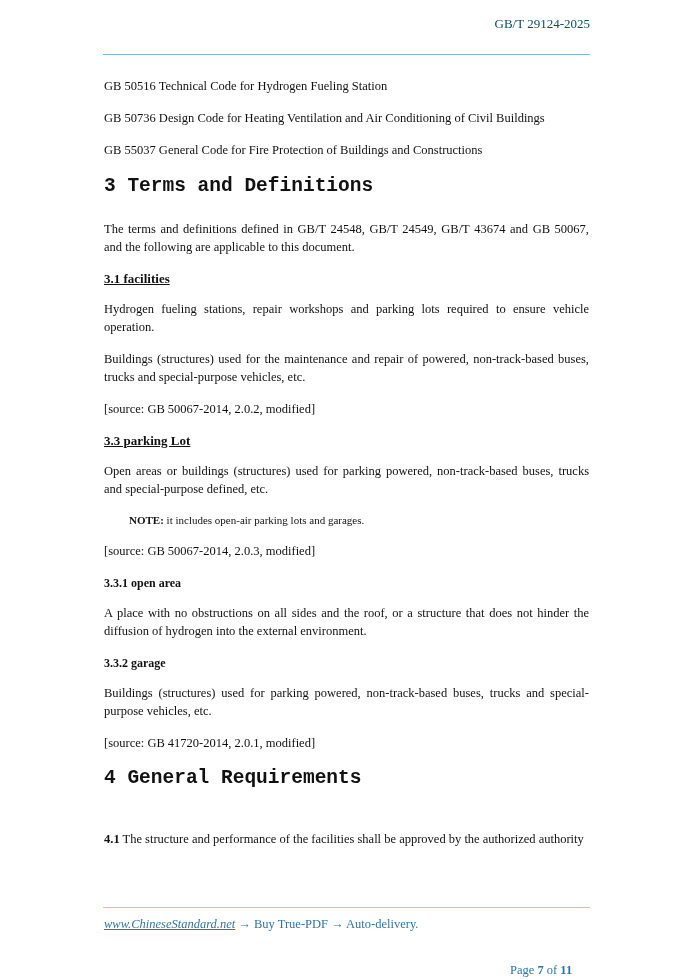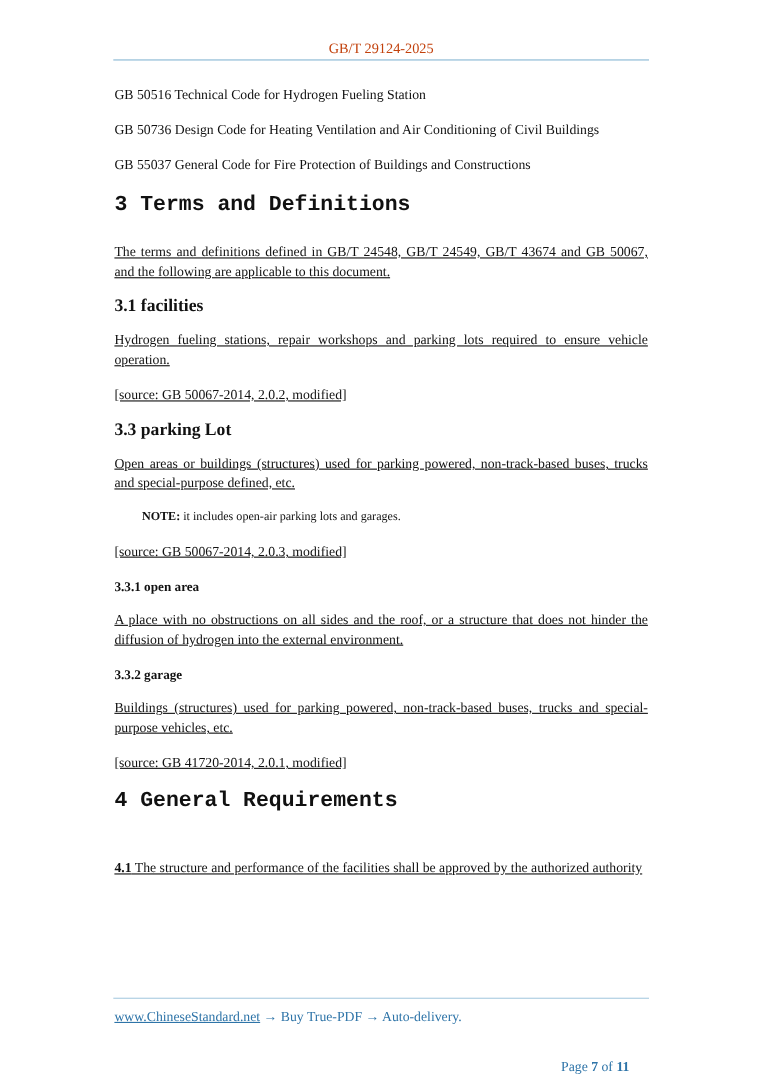--- a/index.html
+++ b/index.html
@@ -11,25 +11,25 @@
       width: 693px;
       height: 980px;
       position: relative;
       overflow: hidden;
       font-family: "Liberation Serif", "DejaVu Serif", serif;
       color: #111111;
     }
     .page-header {
       position: absolute;
       left: 103px;
-      top: 36px;
+      top: 16px;
       width: 487px;
-      text-align: center;
+      text-align: right;
       font-size: 13px;
-      color: #c2410c;
+      color: #0c4a6e;
     }
     .header-rule {
       position: absolute;
       left: 103px;
       top: 54px;
       width: 487px;
       height: 0;
       border-top: 1px solid #86b6d3;
     }
     .content {
@@ -49,27 +49,27 @@
       font-weight: bold;
       margin: 7px 0 22px 0;
       line-height: 24px;
       font-family: Liberation Mono, monospace;
     }
     .para {
       font-size: 12.5px;
       line-height: 18px;
       margin: 0 0 14px 0;
       text-align: justify;
-      text-decoration: underline;
     }
     .h-term {
-      font-size: 16px;
+      font-size: 13px;
       font-weight: bold;
       line-height: 18px;
       margin: 0 0 12px 0;
+      text-decoration: underline;
     }
     .h-subterm {
       font-size: 12px;
       font-weight: bold;
       line-height: 18px;
       margin: 0 0 12px 0;
     }
     .note {
       font-size: 11px;
       line-height: 16px;
@@ -88,20 +88,21 @@
       position: absolute;
       left: 104px;
       top: 917px;
       font-size: 12.5px;
       color: #2e74a8;
       white-space: nowrap;
     }
     .footer-left a {
       color: #2e74a8;
       text-decoration: underline;
+      font-style: italic;
     }
     .footer-right {
       position: absolute;
       left: 510px;
       top: 963px;
       font-size: 12.5px;
       color: #2e74a8;
       white-space: nowrap;
     }
     .footer-right b { font-weight: bold; }
@@ -117,20 +118,21 @@
   <p class="ref-line">GB 50516 Technical Code for Hydrogen Fueling Station</p>
   <p class="ref-line">GB 50736 Design Code for Heating Ventilation and Air Conditioning of Civil Buildings</p>
   <p class="ref-line">GB 55037 General Code for Fire Protection of Buildings and Constructions</p>
 
   <h2 class="h-section">3 Terms and Definitions</h2>
   <p class="para">The terms and definitions defined in GB/T 24548, GB/T 24549, GB/T 43674 and GB 50067, and the following are applicable to this document.</p>
 
   <h3 class="h-term">3.1 facilities</h3>
   <p class="para">Hydrogen fueling stations, repair workshops and parking lots required to ensure vehicle operation.</p>
 
+  <p class="para">Buildings (structures) used for the maintenance and repair of powered, non-track-based buses, trucks and special-purpose vehicles, etc.</p>
   <p class="para">[source: GB 50067-2014, 2.0.2, modified]</p>
 
   <h3 class="h-term">3.3 parking Lot</h3>
   <p class="para">Open areas or buildings (structures) used for parking powered, non-track-based buses, trucks and special-purpose defined, etc.</p>
   <p class="note"><b>NOTE:</b><span> it includes open-air parking lots and garages.</span></p>
   <p class="para">[source: GB 50067-2014, 2.0.3, modified]</p>
 
   <h4 class="h-subterm">3.3.1 open area</h4>
   <p class="para">A place with no obstructions on all sides and the roof, or a structure that does not hinder the diffusion of hydrogen into the external environment.</p>
 

